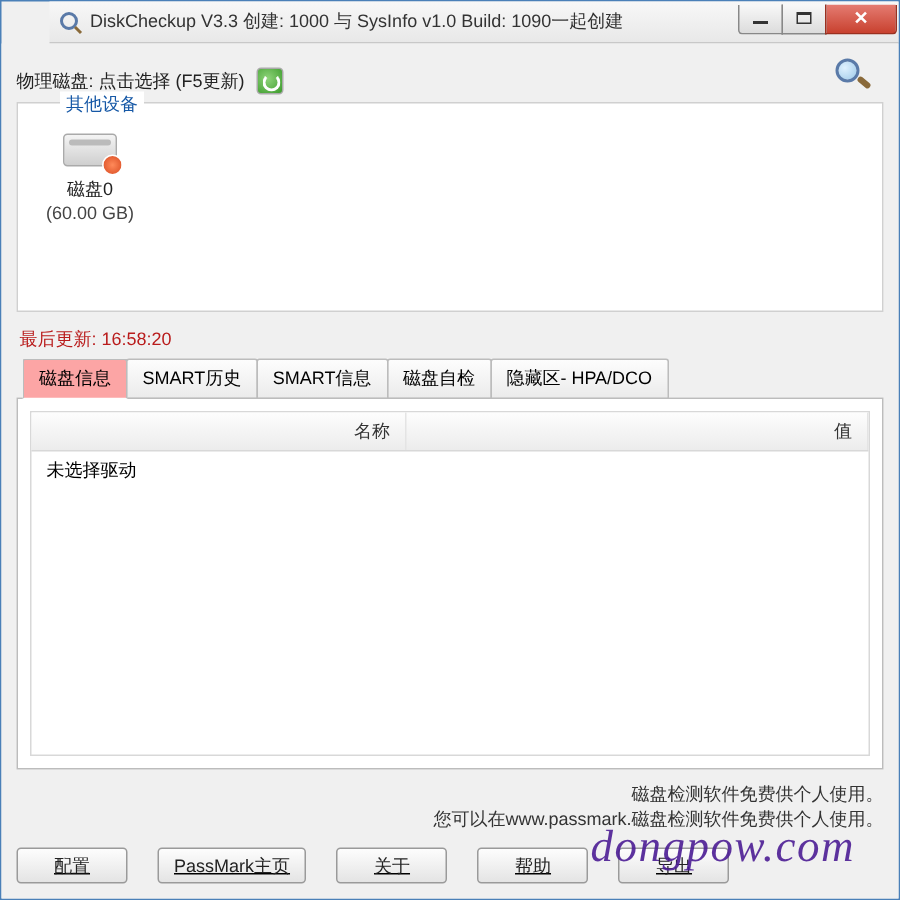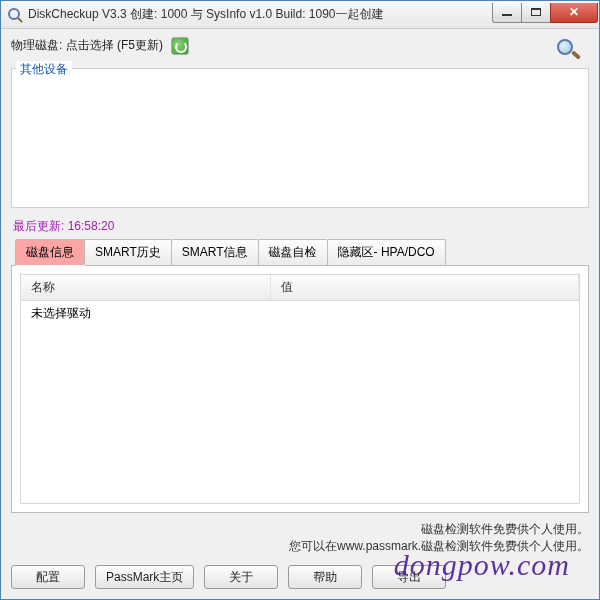--- a/index.html
+++ b/index.html
@@ -1,69 +1,69 @@
 <!DOCTYPE html>
 <html><head>
 <meta charset="utf-8">
 <style>
 * { box-sizing: border-box; margin: 0; padding: 0; font-family: "Microsoft YaHei", "SimSun", Tahoma, sans-serif; font-size: 12px; }
 body { background: #fff; width: 600px; height: 600px; overflow: hidden; }
 
 .window { width: 600px; height: 600px; background: #f0f0f0; border: 1px solid #4a80b8; display: flex; flex-direction: column; }
 
-.titlebar { height: 28px; background: linear-gradient(#f8f8f8, #e8e8e8); border-bottom: 1px solid #c8c8c8; display: flex; align-items: center; padding-left: 6px; }
+.titlebar { height: 28px; background: linear-gradient(#f8f8f8, #e8e8e8); border-bottom: 1px solid #c8c8c8; display: flex; align-items: center; padding-left: 6px; margin-left: 32px; }
 .titlebar .app-icon { width: 16px; height: 16px; margin-right: 5px; }
 .titlebar .title { flex: 1; color: #333; font-size: 12px; }
 .winbtns { display: flex; height: 20px; margin-top: -4px; }
 .winbtn { width: 30px; height: 20px; border: 1px solid #888; border-top: none; display: flex; align-items: center; justify-content: center; background: linear-gradient(#f8f8f8, #dcdcdc); margin-left: -1px; }
 .winbtn.min { border-bottom-left-radius: 3px; }
 .winbtn.close { width: 48px; background: linear-gradient(#e57c72, #c8412f); border-color: #9a3020; border-bottom-right-radius: 3px; margin-right: 1px; }
 .winbtn.close span { color: #fff; font-weight: bold; }
 .winbtn .minline { width: 10px; height: 2px; background: #333; margin-top: 6px; }
 .winbtn .maxbox { width: 10px; height: 8px; border: 1px solid #333; border-top: 2px solid #333; }
 
 .content { flex: 1; padding: 8px 10px 10px 10px; background: #f0f0f0; display: flex; flex-direction: column; }
 
-.toprow { display: flex; align-items: flex-start; margin-bottom: 5px; }
+.toprow { display: flex; align-items: flex-end; margin-bottom: 5px; }
 .toprow .lbl { color: #222; }
 .refresh-icon { width: 18px; height: 18px; margin-left: 8px; border-radius: 3px; background: radial-gradient(circle at 40% 40%, #8fd47a, #3a9a2a); border: 1px solid #aaa; position: relative; }
 .refresh-icon::after { content: ''; position: absolute; left: 3px; top: 3px; width: 8px; height: 8px; border: 2px solid #fff; border-top-color: transparent; border-radius: 50%; }
 .spacer { flex: 1; }
 .search-icon { width: 32px; height: 26px; position: relative; margin-right: 4px; }
 .search-icon .lens { position: absolute; left: 4px; top: 2px; width: 16px; height: 16px; border: 2px solid #5a7aa8; border-radius: 50%; background: radial-gradient(circle at 35% 35%, #dff1ff, #9ec9e8); }
 .search-icon .handle { position: absolute; left: 18px; top: 16px; width: 10px; height: 4px; background: #8a6a3a; border-radius: 2px; transform: rotate(40deg); }
 
 .groupbox { border: 1px solid #d0d0d0; background: #fff; padding: 6px 8px 8px 8px; position: relative; height: 140px; }
-.groupbox .legend { position: absolute; top: -8px; left: 4px; background: #fff; padding: 0 4px; color: #1658a6; font-size: 12px; }
+.groupbox .legend { position: absolute; top: -8px; left: 28px; background: #fff; padding: 0 4px; color: #1658a6; font-size: 12px; }
 .disk-item { width: 80px; text-align: center; margin-top: 10px; cursor: pointer; }
 .disk-icon { width: 40px; height: 30px; margin: 0 auto 4px auto; position: relative; }
 .disk-icon .body { position: absolute; left: 2px; top: 4px; width: 36px; height: 22px; background: linear-gradient(#f4f4f4, #cfcfcf); border: 1px solid #aaa; border-radius: 3px; }
 .disk-icon .slot { position: absolute; left: 6px; top: 8px; width: 28px; height: 4px; background: #bbb; border-radius: 2px; }
 .disk-icon .badge { position: absolute; right: -2px; bottom: -2px; width: 14px; height: 14px; background: radial-gradient(circle, #ff8a5a, #d84a20); border-radius: 50%; border: 1px solid #fff; }
 .disk-item .name { color: #222; line-height: 1.3; }
 .disk-item .size { color: #444; line-height: 1.3; }
 
-.lastupdate { color: #a21caf; margin: 10px 0 4px 2px; }
+.lastupdate { color: #b91c1c; margin: 10px 0 4px 2px; }
 
 .tabs { display: flex; margin-bottom: -1px; padding-left: 4px; }
 .tab { padding: 4px 10px; border: 1px solid #bcbcbc; background: linear-gradient(#fdfdfd, #ebebeb); margin-right: -1px; cursor: pointer; border-top-left-radius: 2px; border-top-right-radius: 2px; position: relative; }
 .tab.active { background: #fca5a5; border-bottom: 1px solid #fff; z-index: 2; }
 
 .tabpanel { flex: 1; border: 1px solid #bcbcbc; background: #fff; padding: 8px; display: flex; flex-direction: column; }
 
 .listview { flex: 1; border: 1px solid #d8d8d8; background: #fff; }
 .lv-header { display: flex; background: linear-gradient(#fdfdfd, #ececec); border-bottom: 1px solid #d8d8d8; }
-.lv-header .col { padding: 4px 10px; border-right: 1px solid #e4e4e4; color: #333; }
+.lv-header .col { padding: 4px 10px; border-right: 1px solid #e4e4e4; color: #333; text-align: right; }
 .lv-body { padding: 4px 10px; color: #000000; }
 .col.c1 { width: 250px; }
 .col.c2 { flex: 1; }
 
 .footer-text { text-align: right; color: #333; margin-top: 8px; line-height: 1.4; }
 
-.button-row { display: flex; gap: 10px; margin-top: 10px; justify-content: flex-start; }
+.button-row { display: flex; gap: 20px; margin-top: 10px; justify-content: flex-start; text-decoration: underline; }
 .button-row .gapflex { flex: 1; }
 .btn { min-width: 74px; height: 24px; padding: 0 10px; border: 1px solid #9a9a9a; background: linear-gradient(#fdfdfd, #e4e4e4); border-radius: 3px; cursor: pointer; display: flex; align-items: center; justify-content: center; color: #222; }
 
 .watermark { position: absolute; bottom: 18px; right: 30px; font-family: Georgia, serif; font-size: 30px; color: #4c1d95; letter-spacing: 1px; pointer-events: none; opacity: 0.9; font-style: italic; }
 </style>
 </head>
 <body>
 
 <div class="window">
 
@@ -93,20 +93,29 @@
       <div class="refresh-icon"></div>
       <div class="spacer"></div>
       <div class="search-icon">
           <div class="lens"></div>
           <div class="handle"></div>
         </div>
     </div>
 
     <div class="groupbox">
       <span class="legend">其他设备</span>
+      <div class="disk-item">
+        <div class="disk-icon">
+          <div class="body"></div>
+            <div class="slot"></div>
+            <div class="badge"></div>
+        </div>
+        <div class="name">磁盘0</div>
+        <div class="size">(60.00 GB)</div>
+      </div>
     </div>
 
     <div class="lastupdate">
       <span>最后更新:</span>
       <span>16:58:20</span>
     </div>
 
     <div class="tabs">
       <div class="tab active">磁盘信息</div>
       <div class="tab">SMART历史</div>

